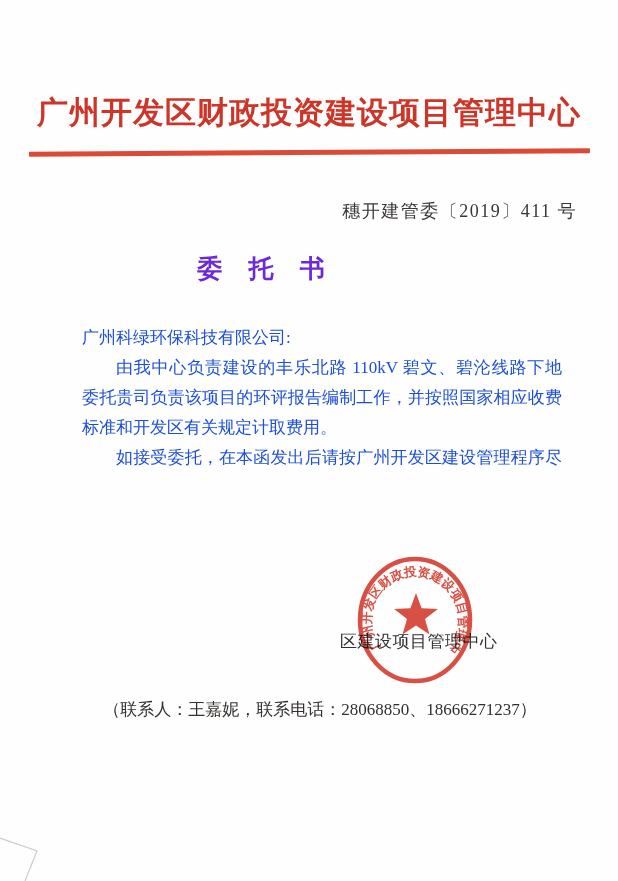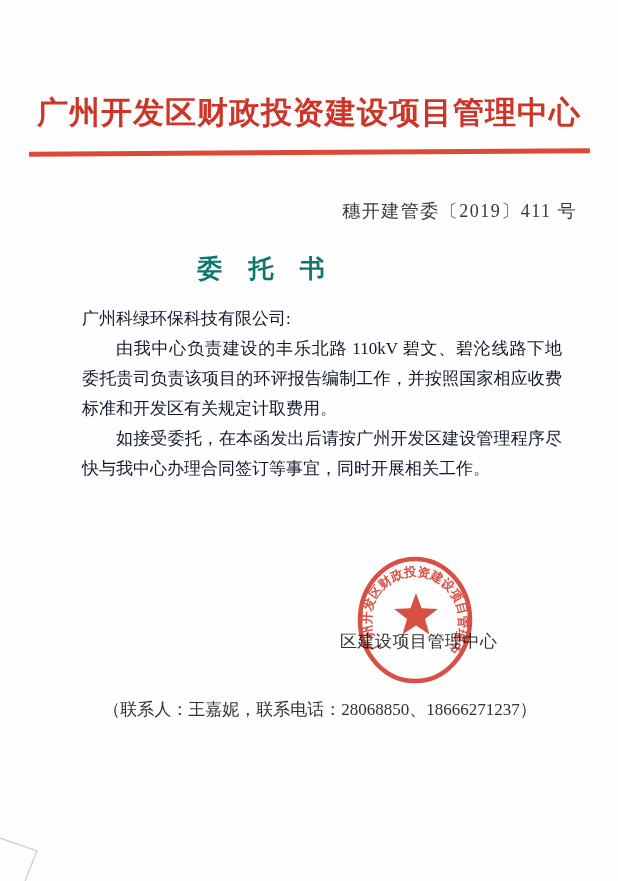--- a/index.html
+++ b/index.html
@@ -50,31 +50,31 @@
   }
   .letter-title {
     position: absolute;
     top: 252px;
     left: 0;
     width: 532px;
     text-align: center;
     font-size: 25px;
     font-weight: bold;
     letter-spacing: 10px;
-    color: #0f766e;
+    color: #6d28d9;
     white-space: nowrap;
   }
   .body-block {
     position: absolute;
-    top: 304px;
+    top: 323px;
     left: 82px;
     width: 480px;
     font-size: 17px;
     line-height: 30px;
-    color: #0f172a;
+    color: #1d4ed8;
   }
   .body-line { white-space: nowrap; }
   .body-line.fill {
     white-space: normal;
     text-align: justify;
     text-align-last: justify;
   }
   .body-line.indent { text-indent: 34px; }
   .body-line.gap-before { }
   .signature-org {
@@ -137,21 +137,20 @@
   <div class="doc-number">穗开建管委〔2019〕411 号</div>
 
   <div class="letter-title">委 托 书</div>
 
   <div class="body-block">
     <div class="body-line">广州科绿环保科技有限公司:</div>
     <div class="body-line fill indent">由我中心负责建设的丰乐北路 110kV 碧文、碧沦线路下地</div>
     <div class="body-line fill">委托贵司负责该项目的环评报告编制工作，并按照国家相应收费</div>
     <div class="body-line">标准和开发区有关规定计取费用。</div>
     <div class="body-line fill indent gap-before">如接受委托，在本函发出后请按广州开发区建设管理程序尽</div>
-    <div class="body-line">快与我中心办理合同签订等事宜，同时开展相关工作。</div>
   </div>
 
   <div class="signature-org">区建设项目管理中心</div>
 
 
   <div class="contact-line">（联系人：王嘉妮，联系电话：28068850、18666271237）</div>
 
   <svg class="seal" viewBox="0 0 136 142">
     <ellipse cx="63" cy="71" rx="55" ry="61" fill="none" stroke="#d4372a" stroke-width="4.5"></ellipse>
     <polygon points="64,44 69.6,59.3 85.9,59.9 73,69.9 77.5,85.6 64,76.5 50.5,85.6 55,69.9 42.1,59.9 58.4,59.3" fill="#d4372a"></polygon>

